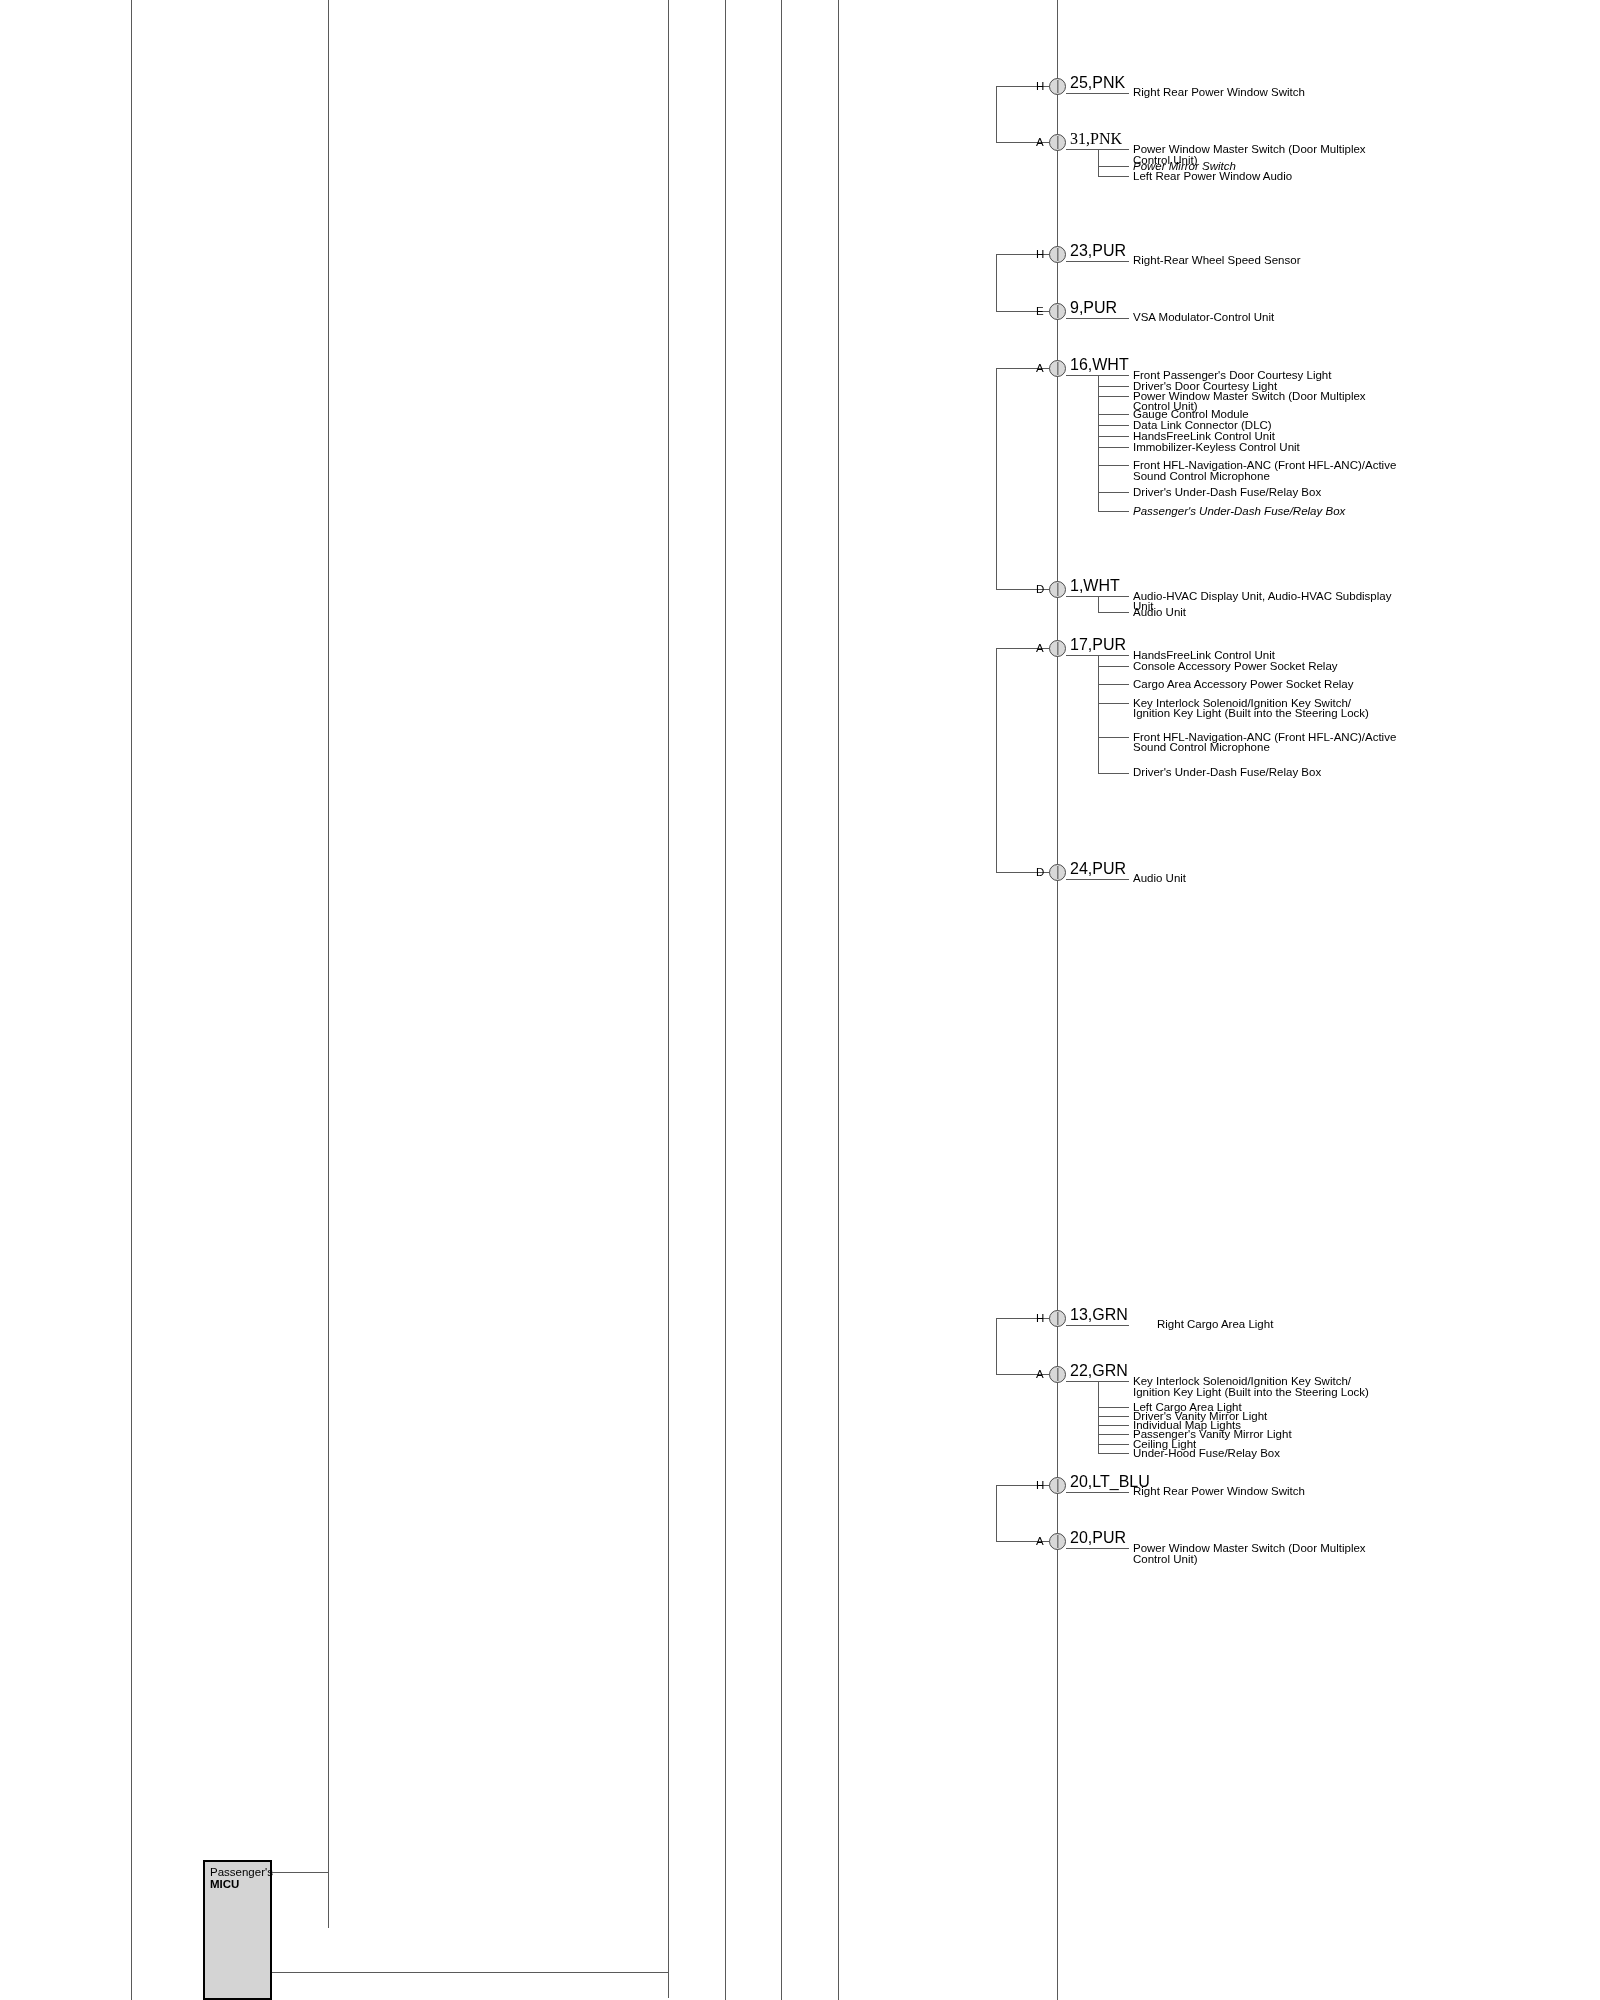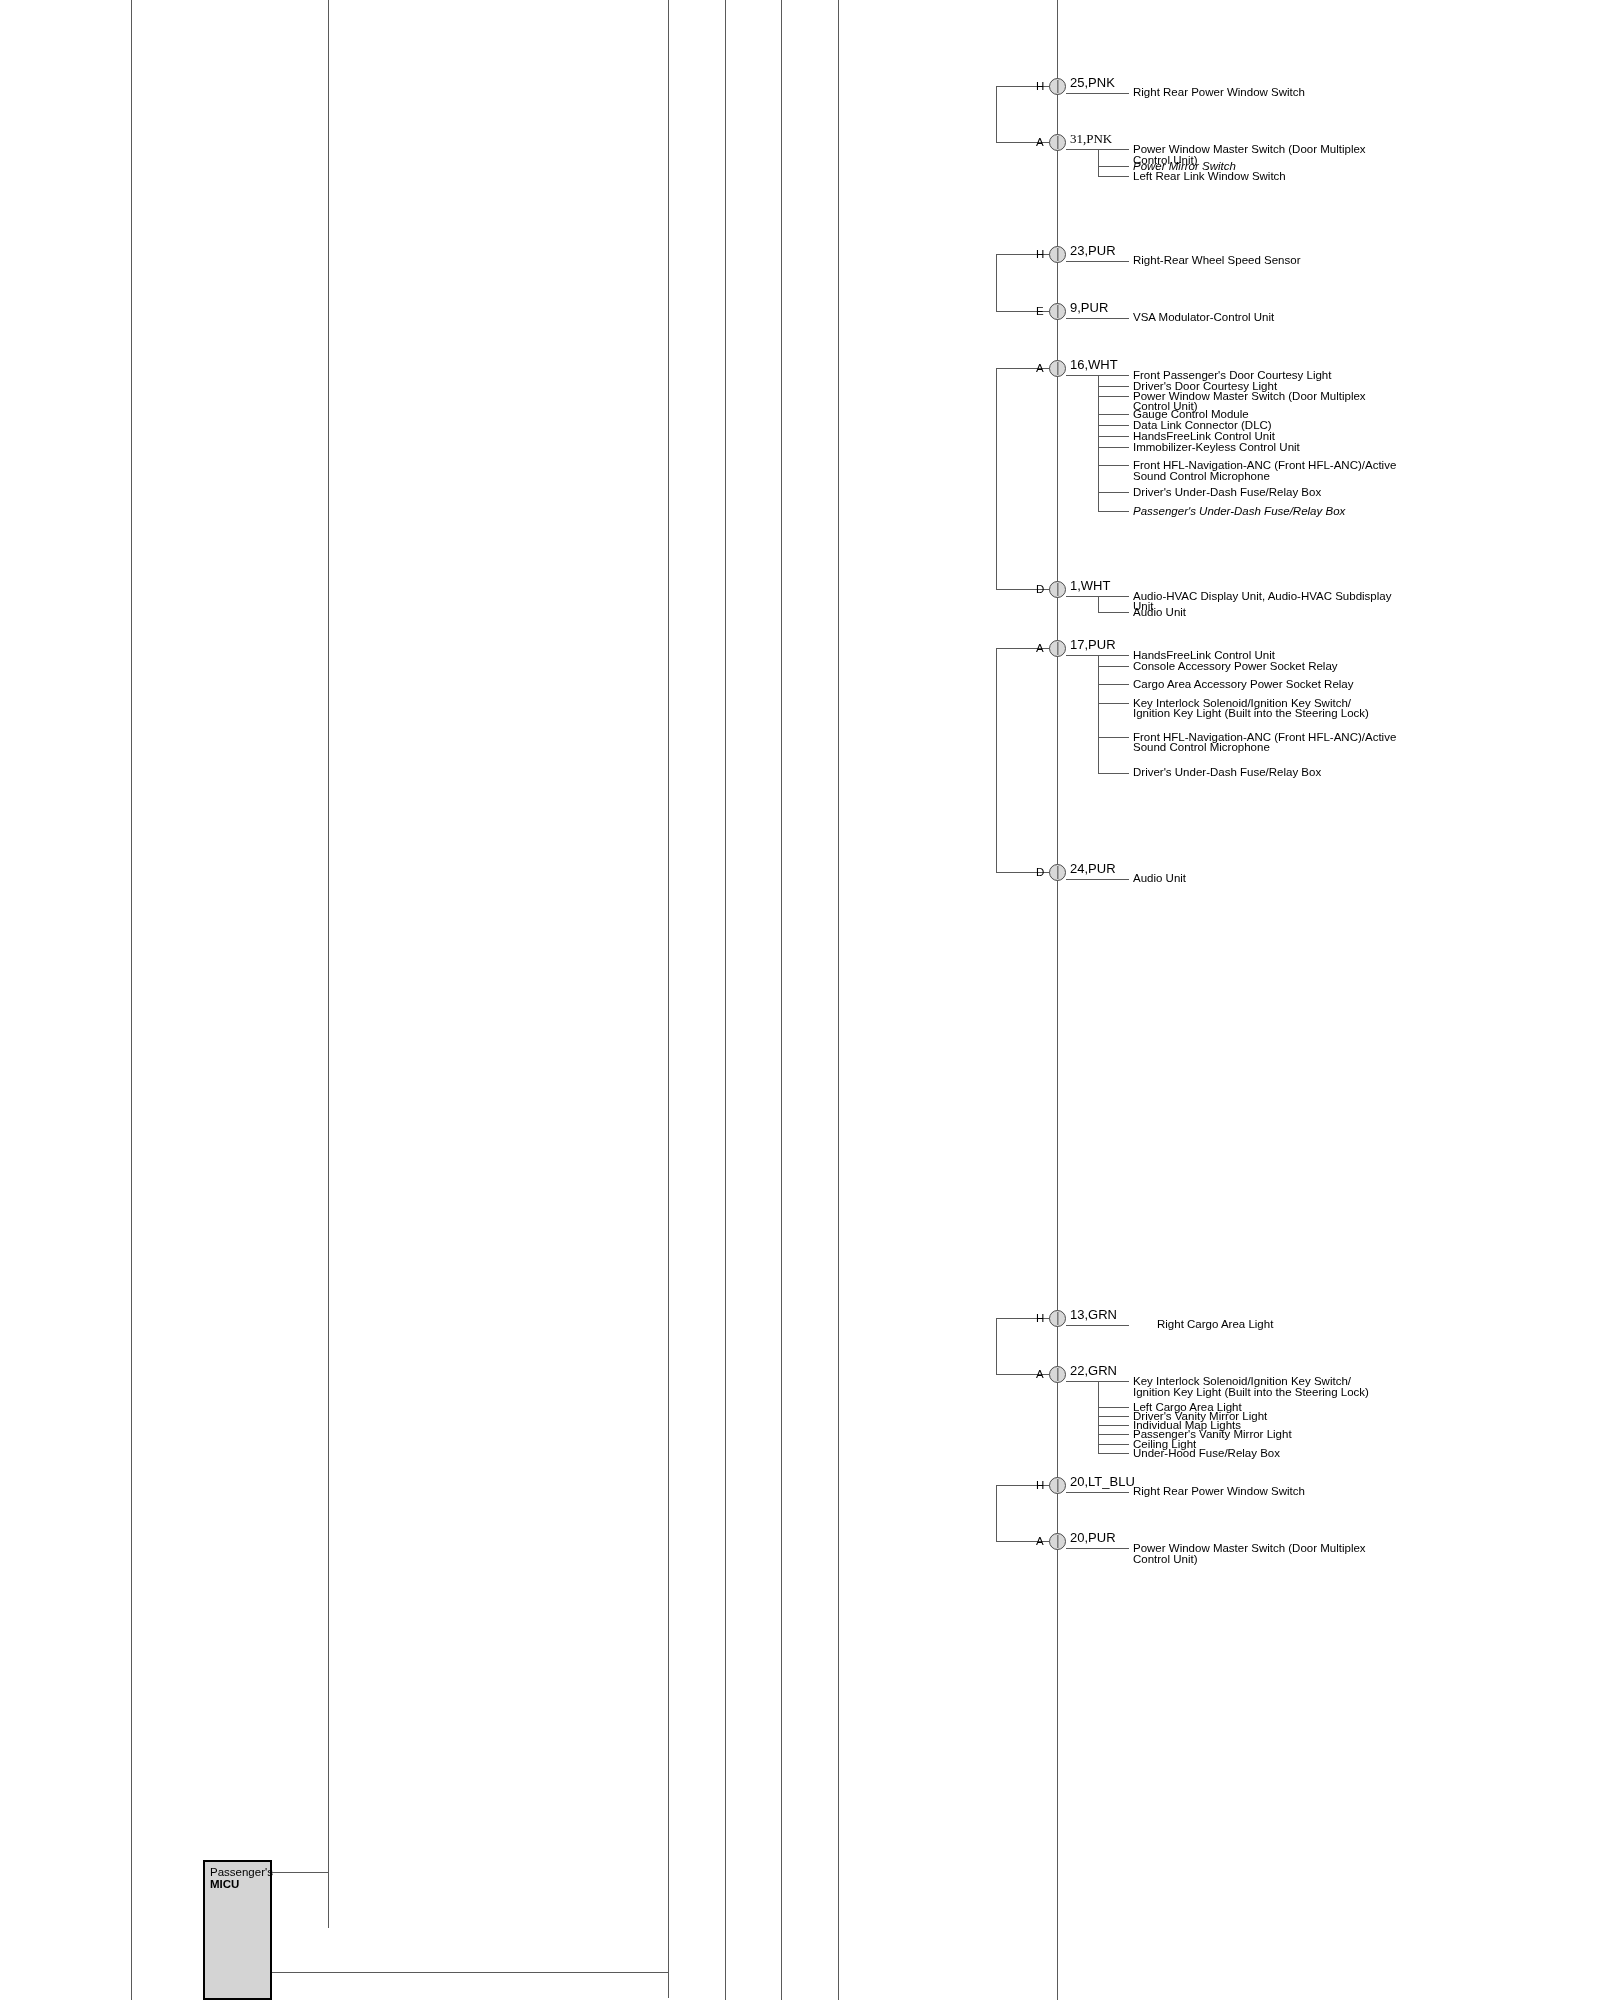--- a/index.html
+++ b/index.html
@@ -55,21 +55,21 @@
   .cavity {
     position: absolute;
     font-size: 11.5px;
     color: #000;
     line-height: 12px;
     white-space: nowrap;
     text-align: right;
   }
   .wirelabel {
     position: absolute;
-    font-size: 13px;
+    font-size: 16px;
     color: #000;
     line-height: 13px;
     white-space: nowrap;
   }
   .dest {
     position: absolute;
     font-size: 11.5px;
     color: #000;
     line-height: 12.6px;
     white-space: nowrap;
@@ -146,21 +146,21 @@
   <div class="cavity" style="left:1036px; top:136px;">A</div>
   <div class="node" style="left:1049px; top:134px;"></div>
   <div class="wirelabel" style="left:1070px; top:132px;font-family:Liberation Serif, serif;">31,PNK</div>
   <div class="hline" style="left:1066px; top:149px; width:63px;"></div>
   <div class="vline" style="left:1098px; top:149px; height:27px;"></div>
   <div class="hline" style="left:1098px; top:166px; width:31px;"></div>
   <div class="hline" style="left:1098px; top:176px; width:31px;"></div>
   <div class="dest" style="left:1133px; top:143px;">Power Window Master Switch (Door Multiplex</div>
   <div class="dest" style="left:1133px; top:154px;">Control Unit)</div>
   <div class="dest" style="left:1133px; top:160px;font-style:italic;">Power Mirror Switch</div>
-  <div class="dest" style="left:1133px; top:170px;">Left Rear Link Window Switch</div>
+  <div class="dest" style="left:1133px; top:170px;">Left Rear Power Window Audio</div>
 
   <div class="cavity" style="left:1036px; top:248px;">H</div>
   <div class="node" style="left:1049px; top:246px;"></div>
   <div class="wirelabel" style="left:1070px; top:244px;">23,PUR</div>
   <div class="hline" style="left:1066px; top:261px; width:63px;"></div>
   <div class="dest" style="left:1133px; top:254px;">Right-Rear Wheel Speed Sensor</div>
 
   <div class="cavity" style="left:1036px; top:305px;">E</div>
   <div class="node" style="left:1049px; top:303px;"></div>
   <div class="wirelabel" style="left:1070px; top:301px;">9,PUR</div>

